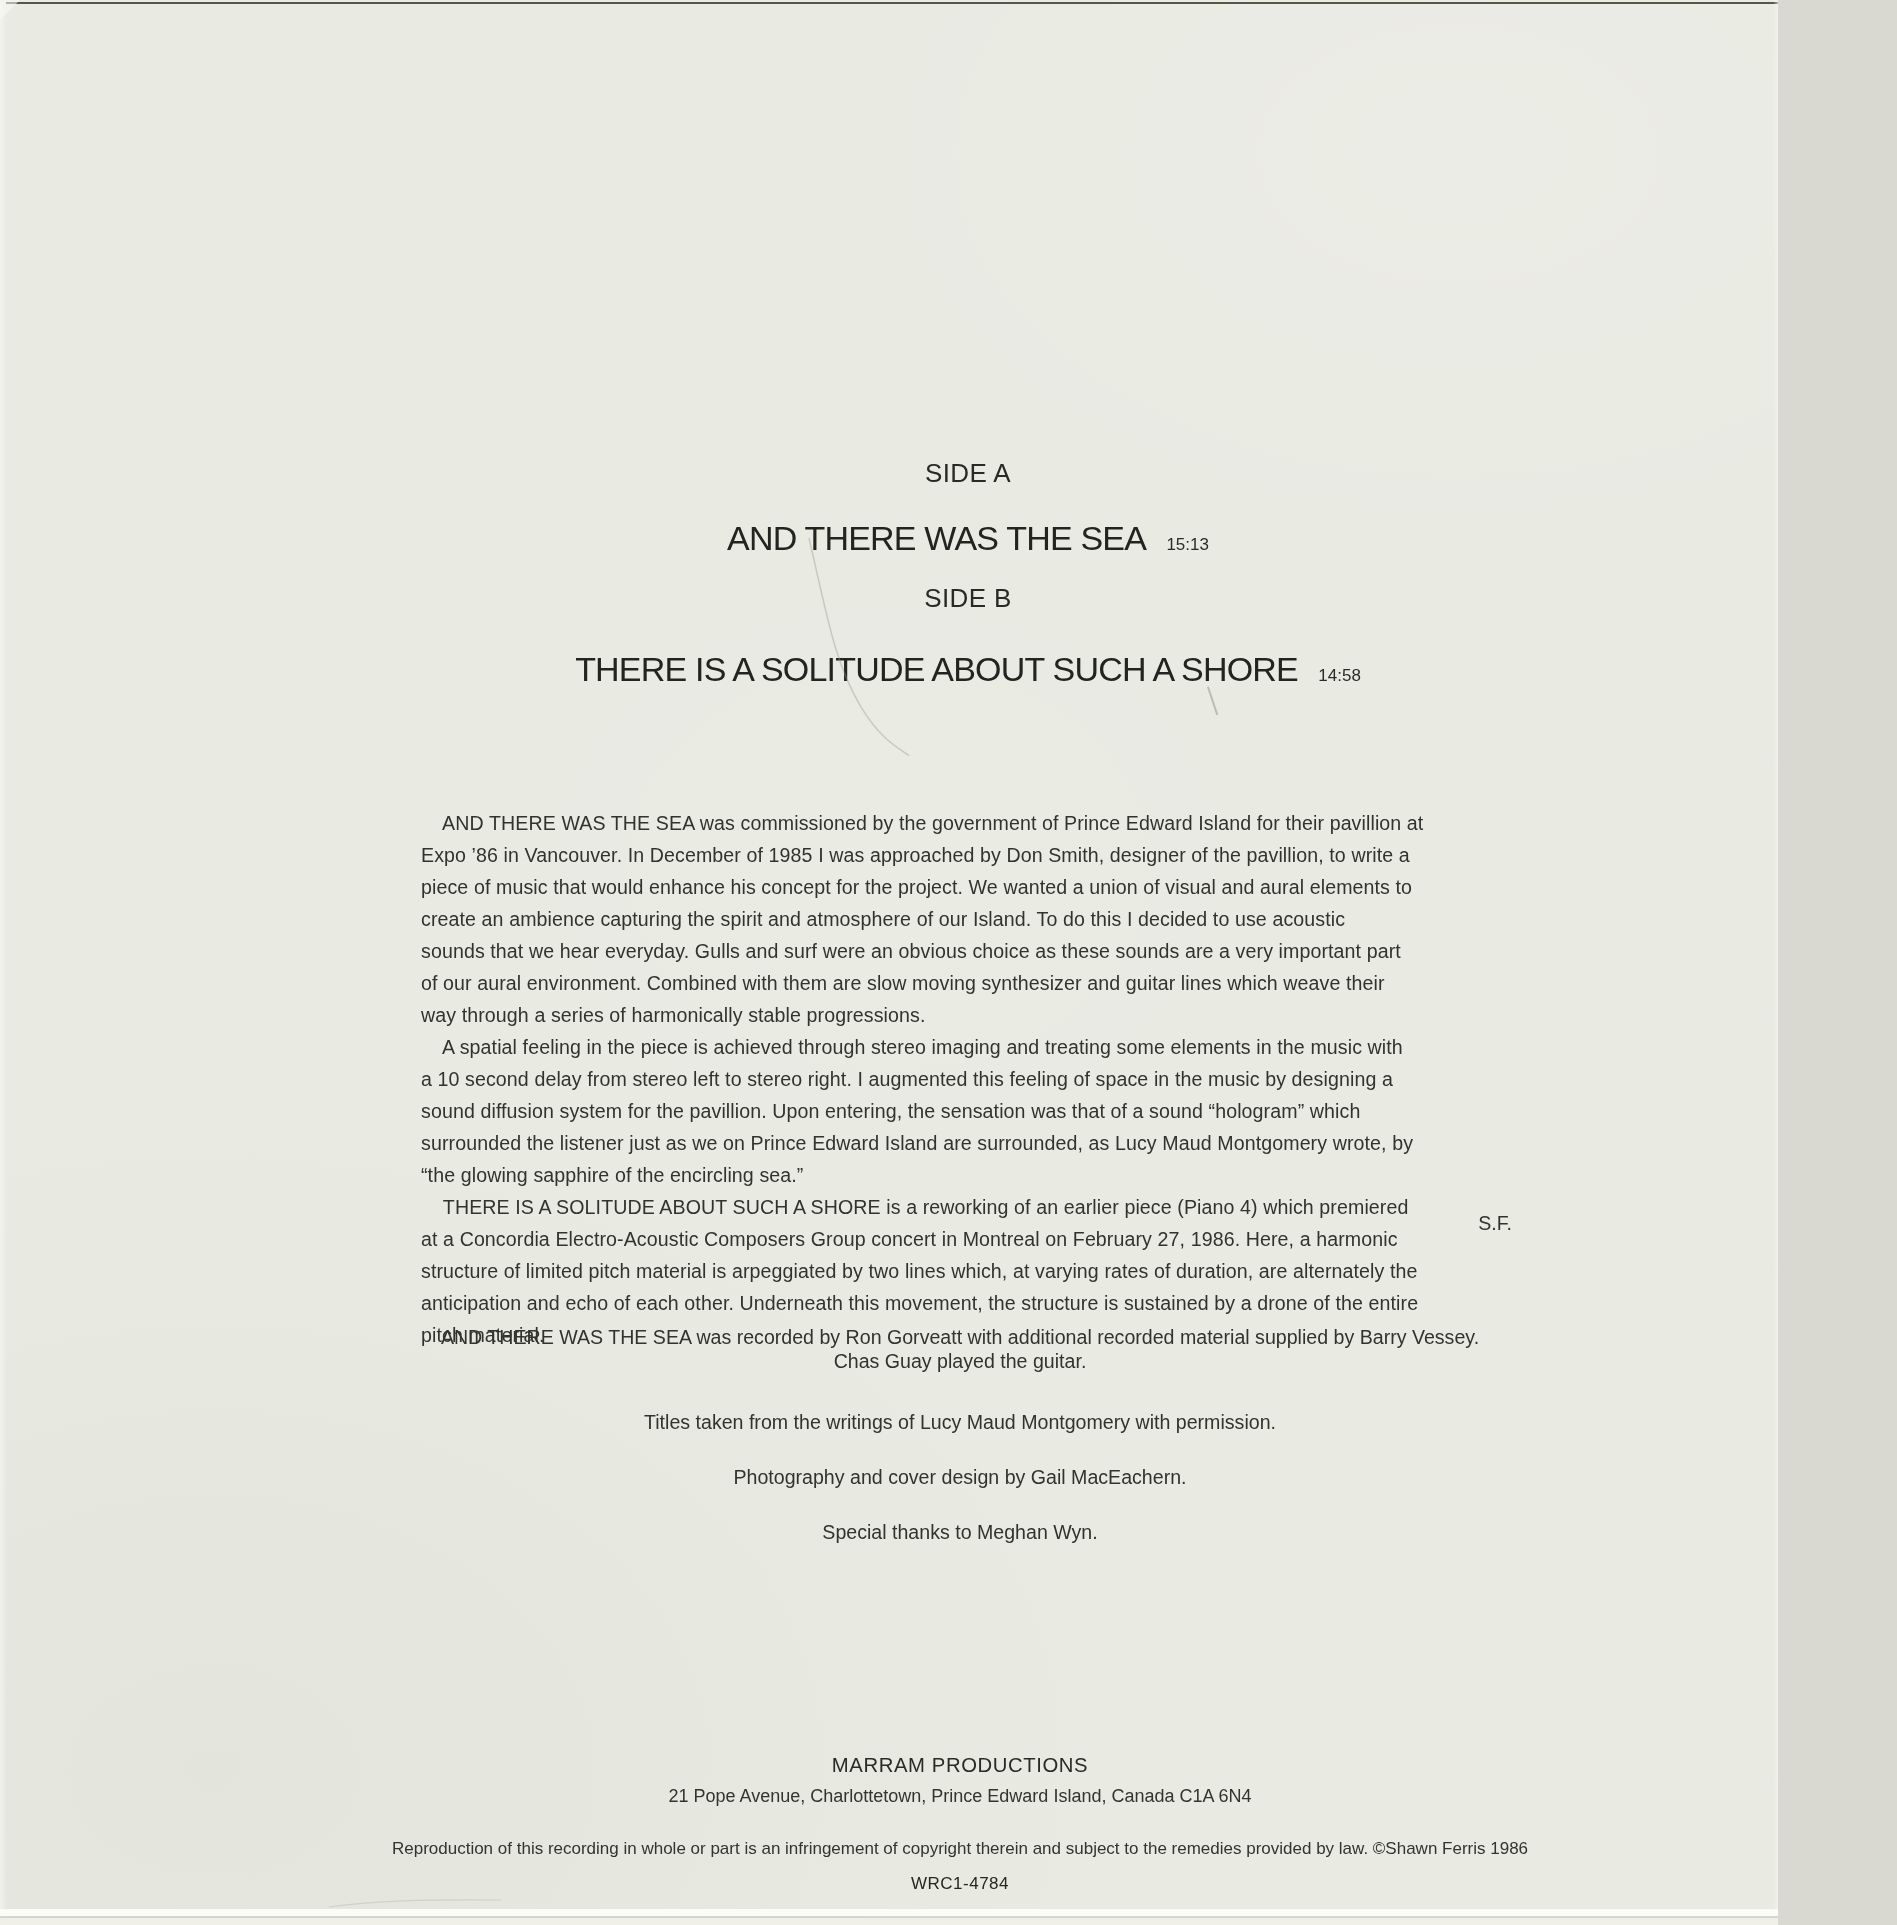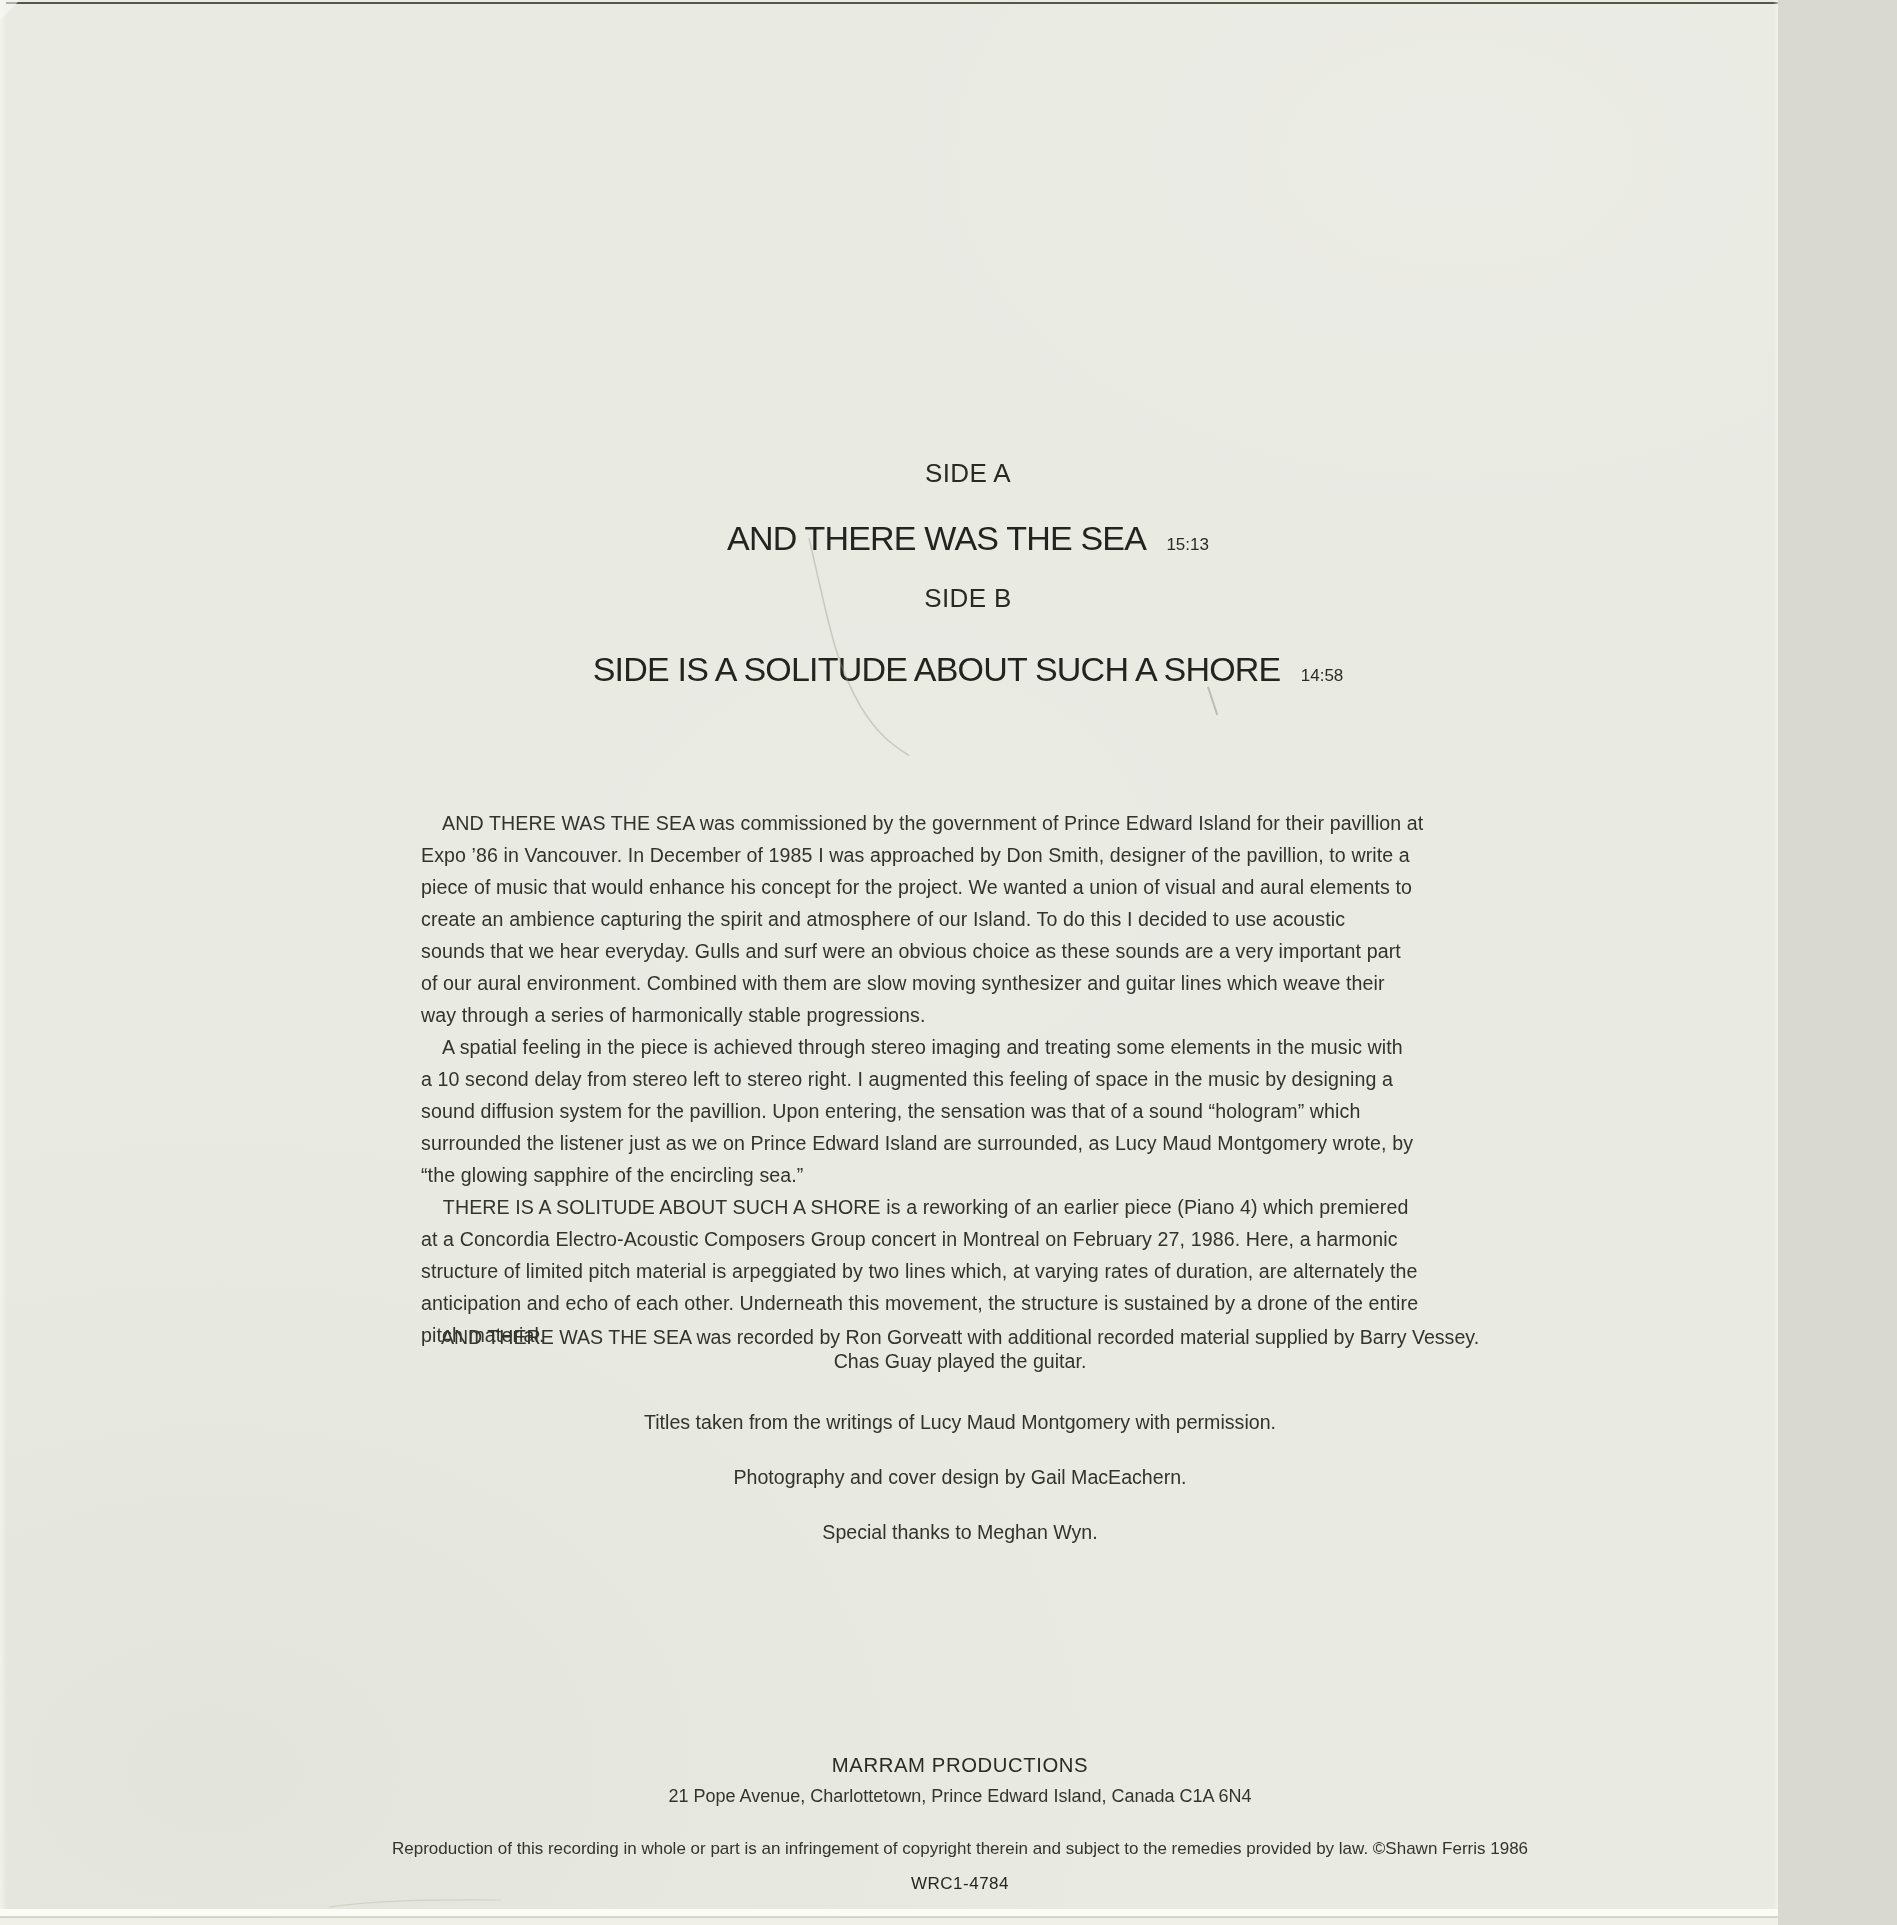--- a/index.html
+++ b/index.html
@@ -64,40 +64,41 @@
 
   <div class="centered titles-center side-label" style="top:460px;">SIDE A</div>
 
   <div class="centered titles-center" style="top:521px;">
     <span class="track-title">AND THERE WAS THE SEA</span><span class="track-time">15:13</span>
   </div>
 
   <div class="centered titles-center side-label" style="top:585px;">SIDE B</div>
 
   <div class="centered titles-center" style="top:652px;">
-    <span class="track-title">SIDE IS A SOLITUDE ABOUT SUCH A SHORE</span><span class="track-time">14:58</span>
+    <span class="track-title">THERE IS A SOLITUDE ABOUT SUCH A SHORE</span><span class="track-time">14:58</span>
   </div>
 
   <div class="liner">    AND THERE WAS THE SEA was commissioned by the government of Prince Edward Island for their pavillion at
 Expo ’86 in Vancouver. In December of 1985 I was approached by Don Smith, designer of the pavillion, to write a
 piece of music that would enhance his concept for the project. We wanted a union of visual and aural elements to
 create an ambience capturing the spirit and atmosphere of our Island. To do this I decided to use acoustic
 sounds that we hear everyday. Gulls and surf were an obvious choice as these sounds are a very important part
 of our aural environment. Combined with them are slow moving synthesizer and guitar lines which weave their
 way through a series of harmonically stable progressions.
     A spatial feeling in the piece is achieved through stereo imaging and treating some elements in the music with
 a 10 second delay from stereo left to stereo right. I augmented this feeling of space in the music by designing a
 sound diffusion system for the pavillion. Upon entering, the sensation was that of a sound “hologram” which
 surrounded the listener just as we on Prince Edward Island are surrounded, as Lucy Maud Montgomery wrote, by
 “the glowing sapphire of the encircling sea.”
     THERE IS A SOLITUDE ABOUT SUCH A SHORE is a reworking of an earlier piece (Piano 4) which premiered
 at a Concordia Electro-Acoustic Composers Group concert in Montreal on February 27, 1986. Here, a harmonic
 structure of limited pitch material is arpeggiated by two lines which, at varying rates of duration, are alternately the
 anticipation and echo of each other. Underneath this movement, the structure is sustained by a drone of the entire
 pitch material.</div>
+  <div class="signature">S.F.</div>
 
   <div class="centered credit credit-recording">AND THERE WAS THE SEA was recorded by Ron Gorveatt with additional recorded material supplied by Barry Vessey.
 Chas Guay played the guitar.</div>
   <div class="centered credit credit-titles">Titles taken from the writings of Lucy Maud Montgomery with permission.</div>
   <div class="centered credit credit-photo">Photography and cover design by Gail MacEachern.</div>
   <div class="centered credit credit-thanks">Special thanks to Meghan Wyn.</div>
 
   <div class="centered label-name">MARRAM PRODUCTIONS</div>
   <div class="centered label-address">21 Pope Avenue, Charlottetown, Prince Edward Island, Canada C1A 6N4</div>
   <div class="centered copyright">Reproduction of this recording in whole or part is an infringement of copyright therein and subject to the remedies provided by law. ©Shawn Ferris 1986</div>

